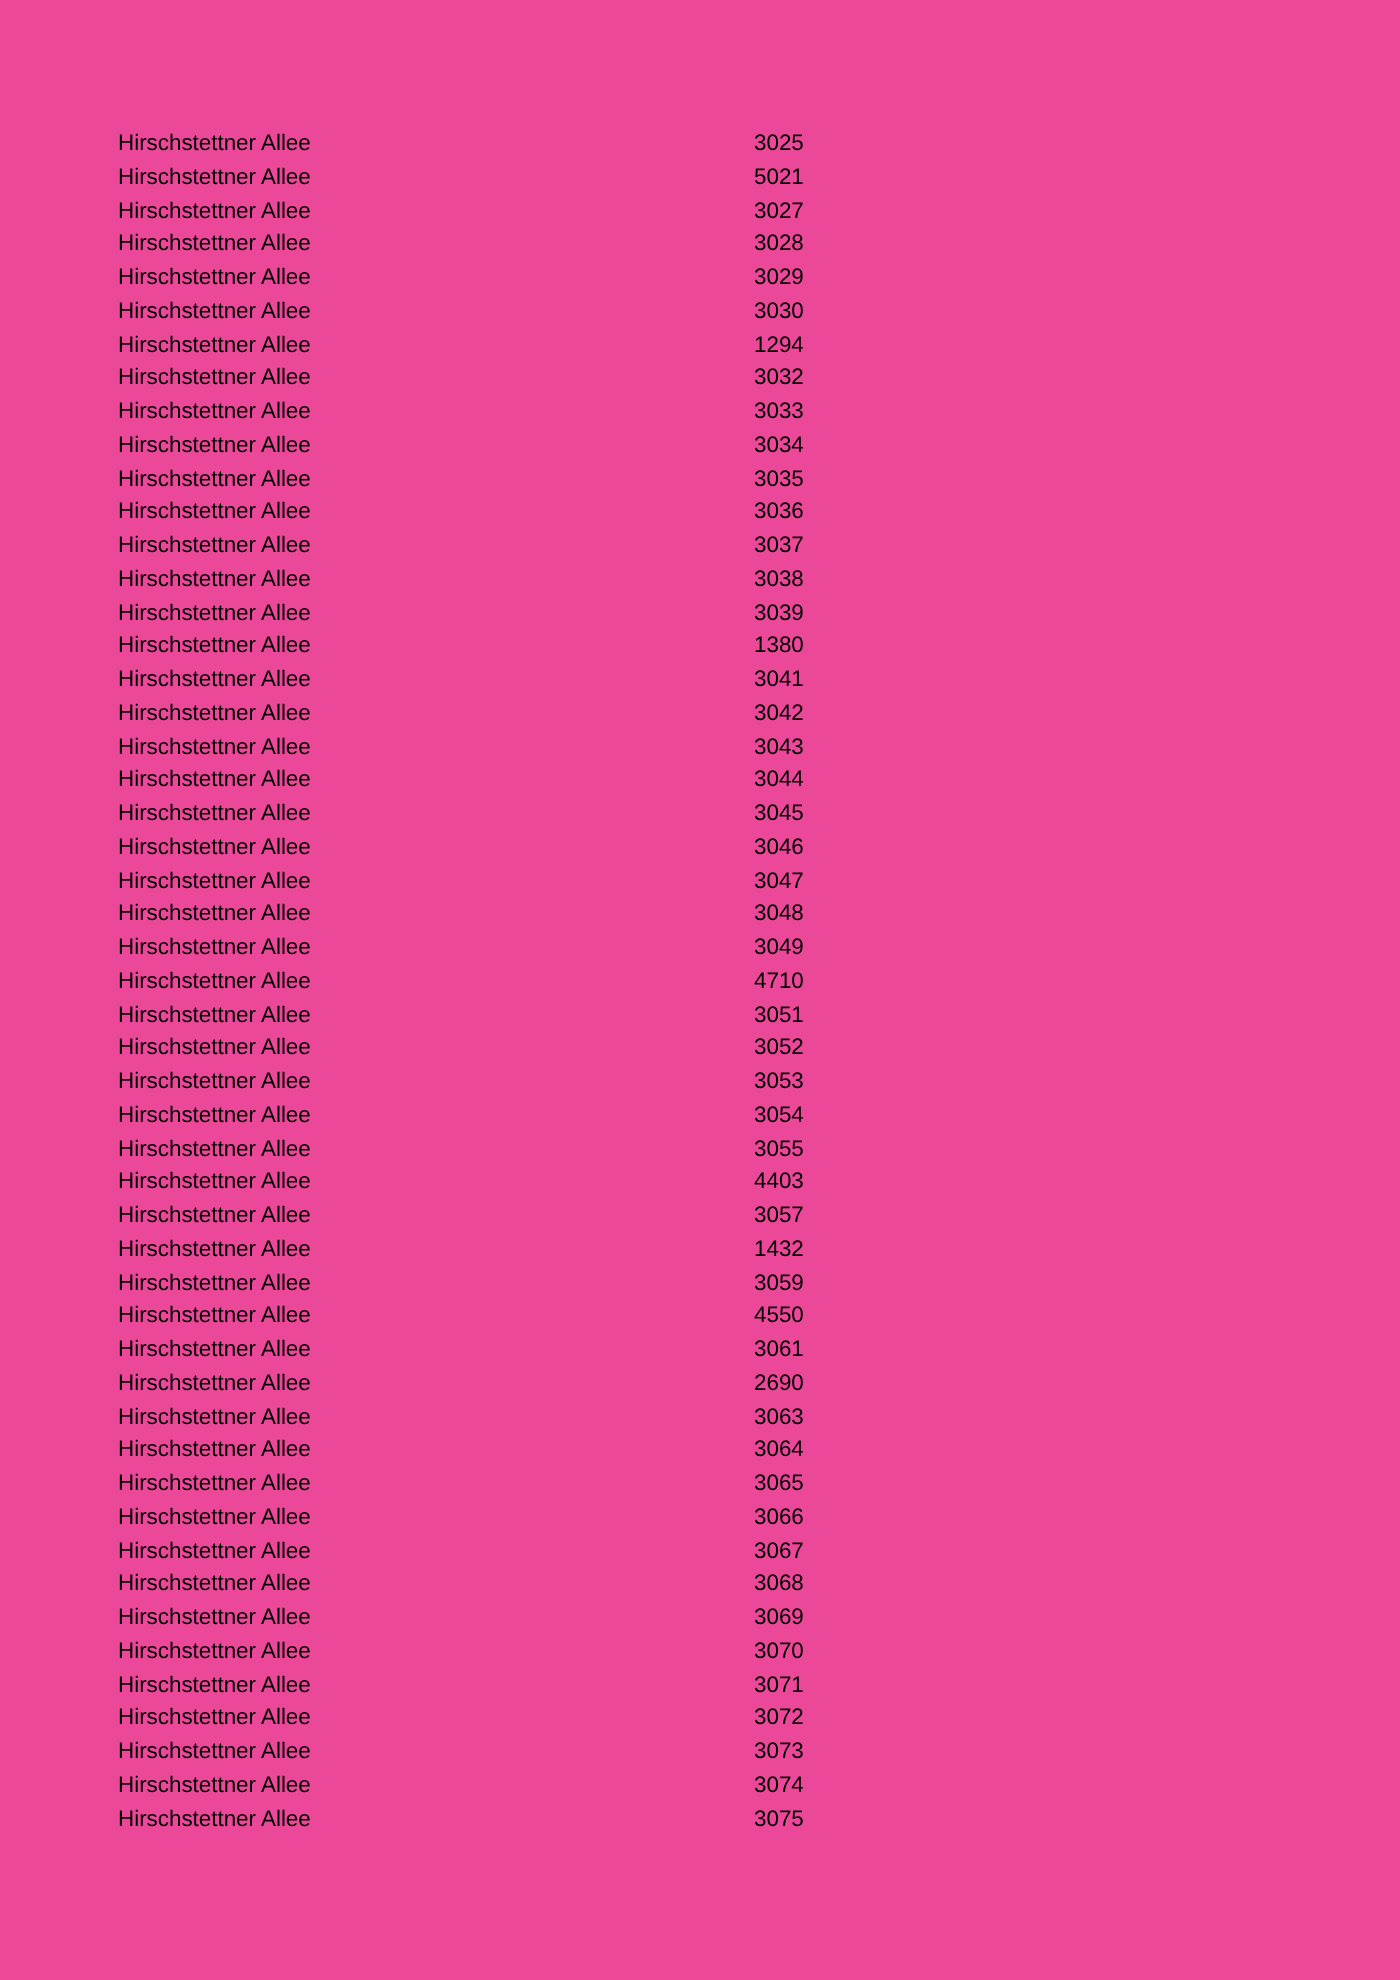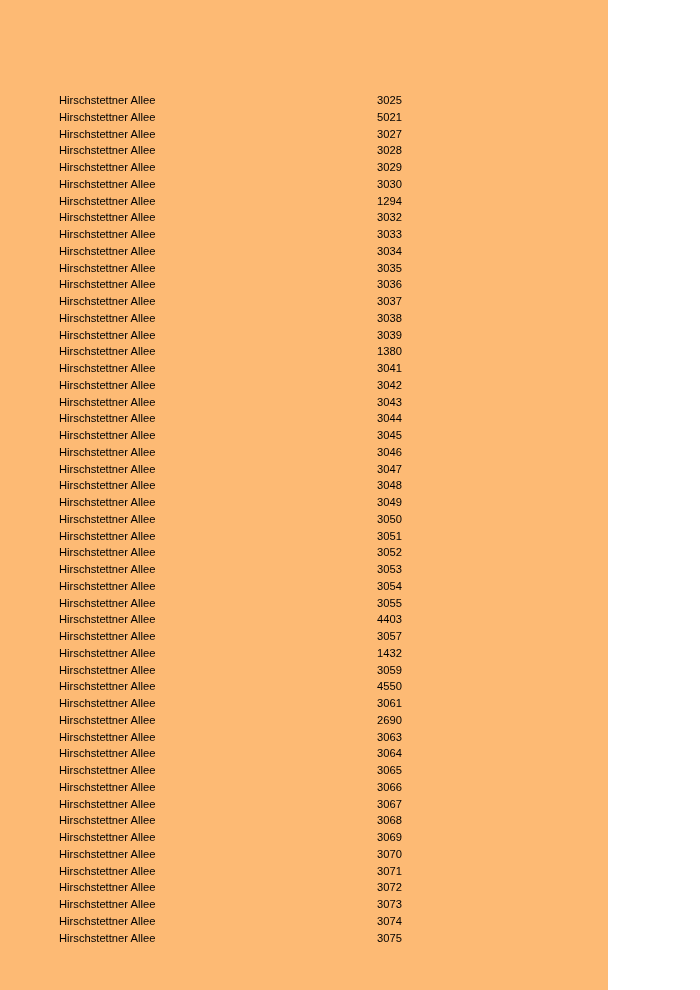--- a/index.html
+++ b/index.html
@@ -9,23 +9,23 @@
   }
   body {
     width: 700px;
     height: 990px;
     font-family: "Liberation Sans", sans-serif;
     color: #000000;
     overflow: hidden;
   }
   .page {
     position: relative;
-    width: 608px;
+    width: 700px;
     height: 990px;
-    background: #fdba74;
+    background: #ec4899;
     box-sizing: border-box;
   }
   .list {
     position: absolute;
     left: 59px;
     top: 64px;
     width: 420px;
   }
   .row {
     display: flex;
@@ -36,21 +36,20 @@
     white-space: nowrap;
   }
   .cell-name {
     width: 318px;
     flex: 0 0 318px;
     overflow: hidden;
   }
   .cell-number {
     flex: 0 0 auto;
     text-align: left;
-    margin-top: 28px;
   }
 </style>
 </head>
 <body>
 
 <div class="page">
   <div class="list">
       <div class="row">
         <span class="cell-name">Hirschstettner Allee</span>
         <span class="cell-number">3025</span>
@@ -146,21 +145,21 @@
       <div class="row">
         <span class="cell-name">Hirschstettner Allee</span>
         <span class="cell-number">3048</span>
       </div>
       <div class="row">
         <span class="cell-name">Hirschstettner Allee</span>
         <span class="cell-number">3049</span>
       </div>
       <div class="row">
         <span class="cell-name">Hirschstettner Allee</span>
-        <span class="cell-number">3050</span>
+        <span class="cell-number">4710</span>
       </div>
       <div class="row">
         <span class="cell-name">Hirschstettner Allee</span>
         <span class="cell-number">3051</span>
       </div>
       <div class="row">
         <span class="cell-name">Hirschstettner Allee</span>
         <span class="cell-number">3052</span>
       </div>
       <div class="row">

